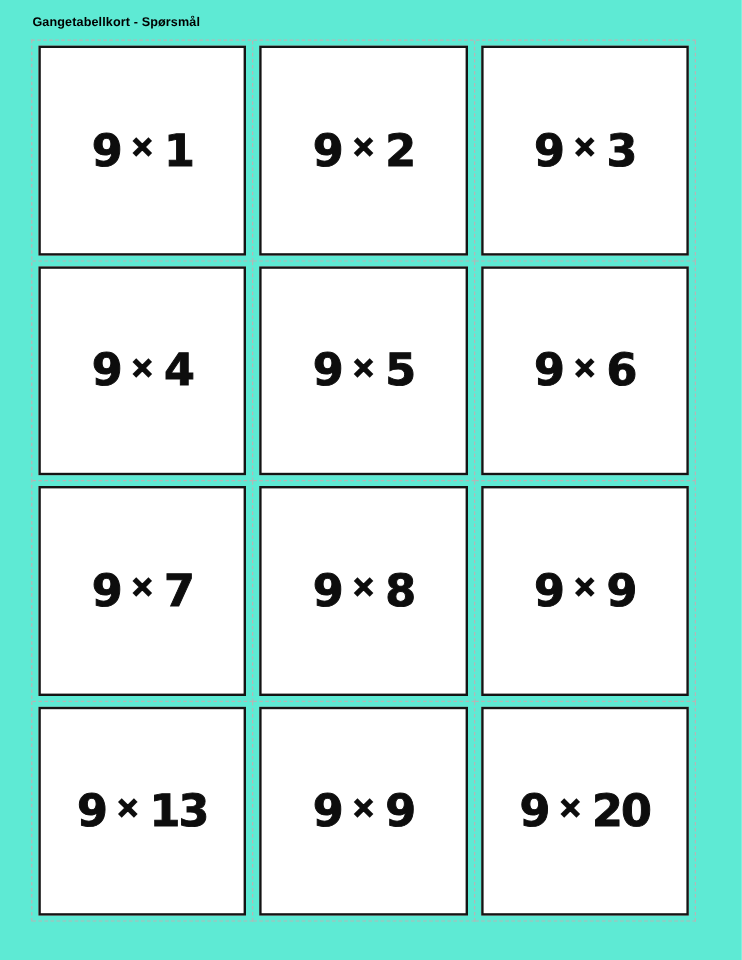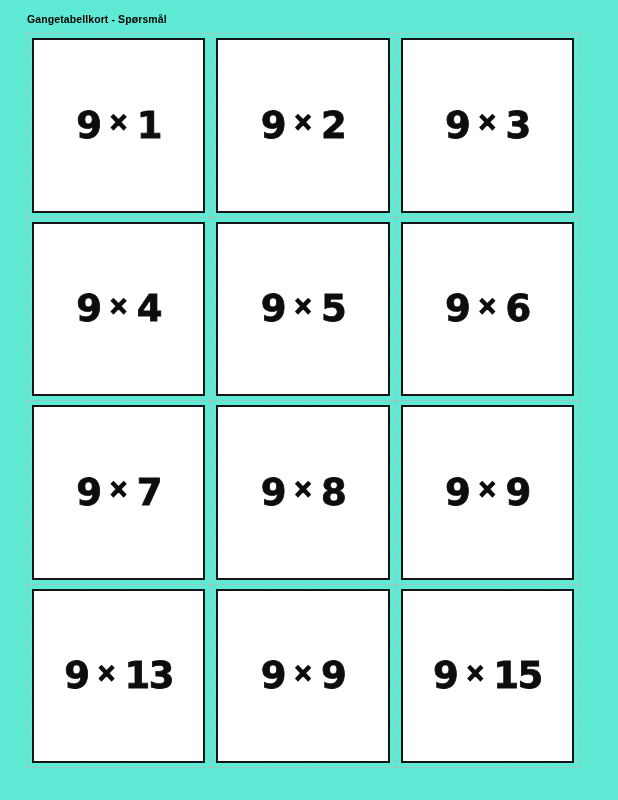--- a/index.html
+++ b/index.html
@@ -173,18 +173,18 @@
         <span class="factor">9</span>
         <span class="times">×</span>
         <span class="factor">9</span>
       </div>
     </div>
 
     <div class="cell">
       <div class="card">
         <span class="factor">9</span>
         <span class="times">×</span>
-        <span class="factor">15</span>
+        <span class="factor">20</span>
       </div>
     </div>
 
   </div>
 </div>
 
 </body></html>

